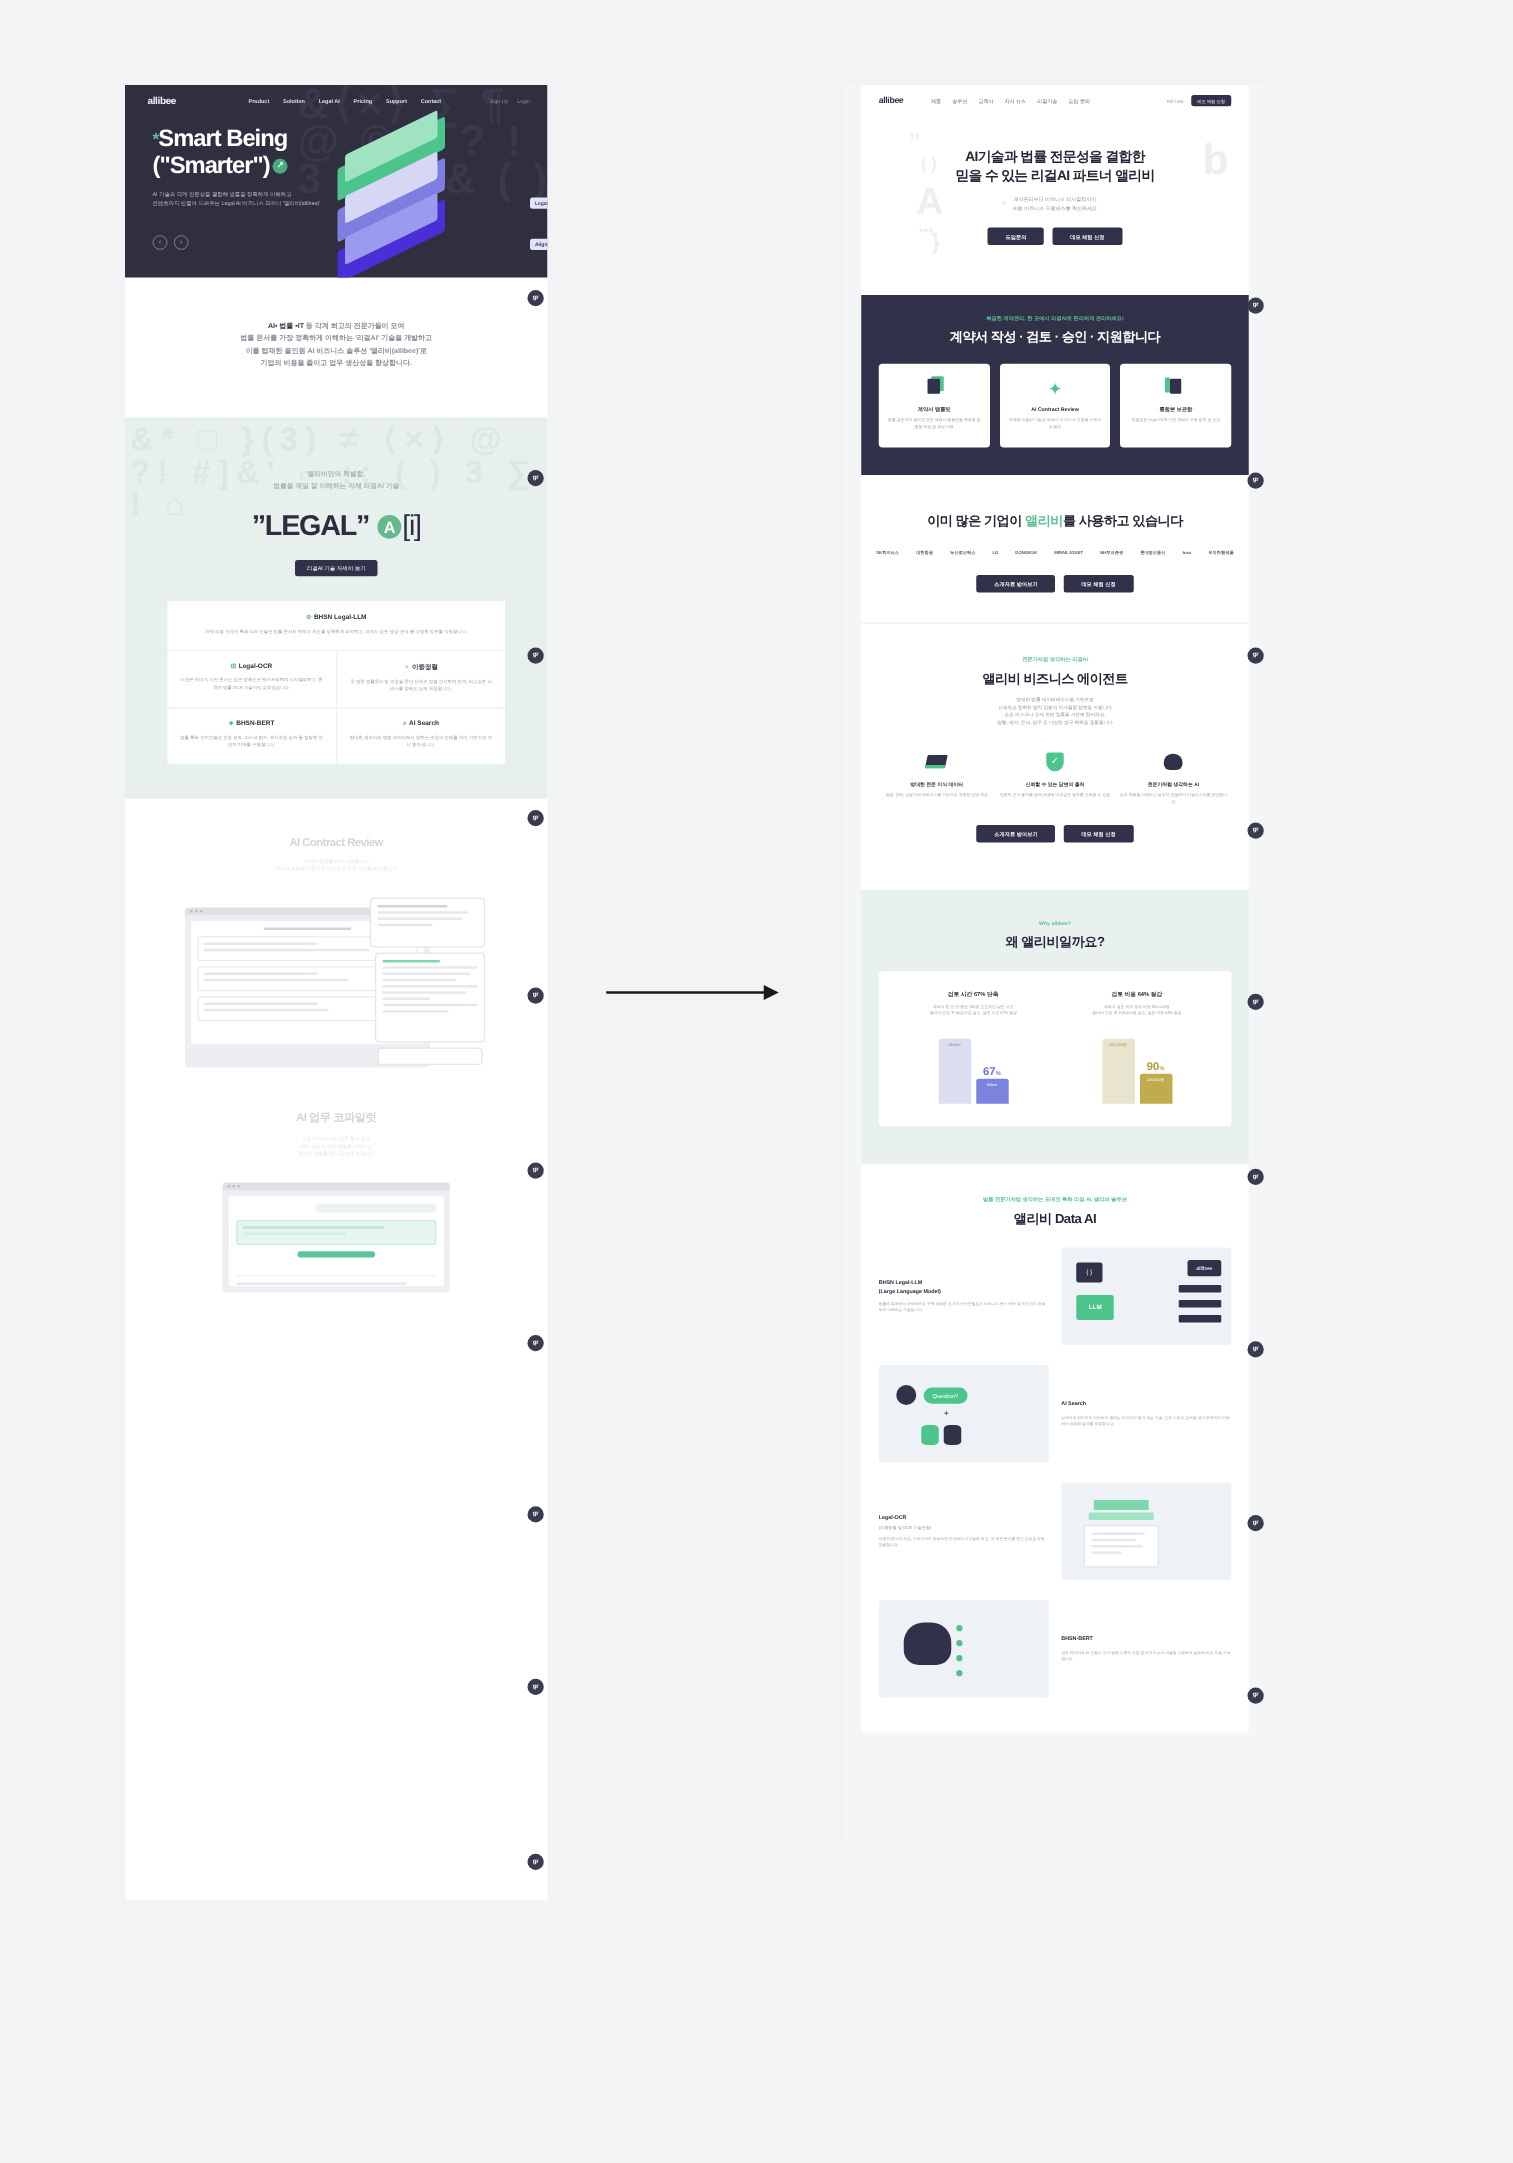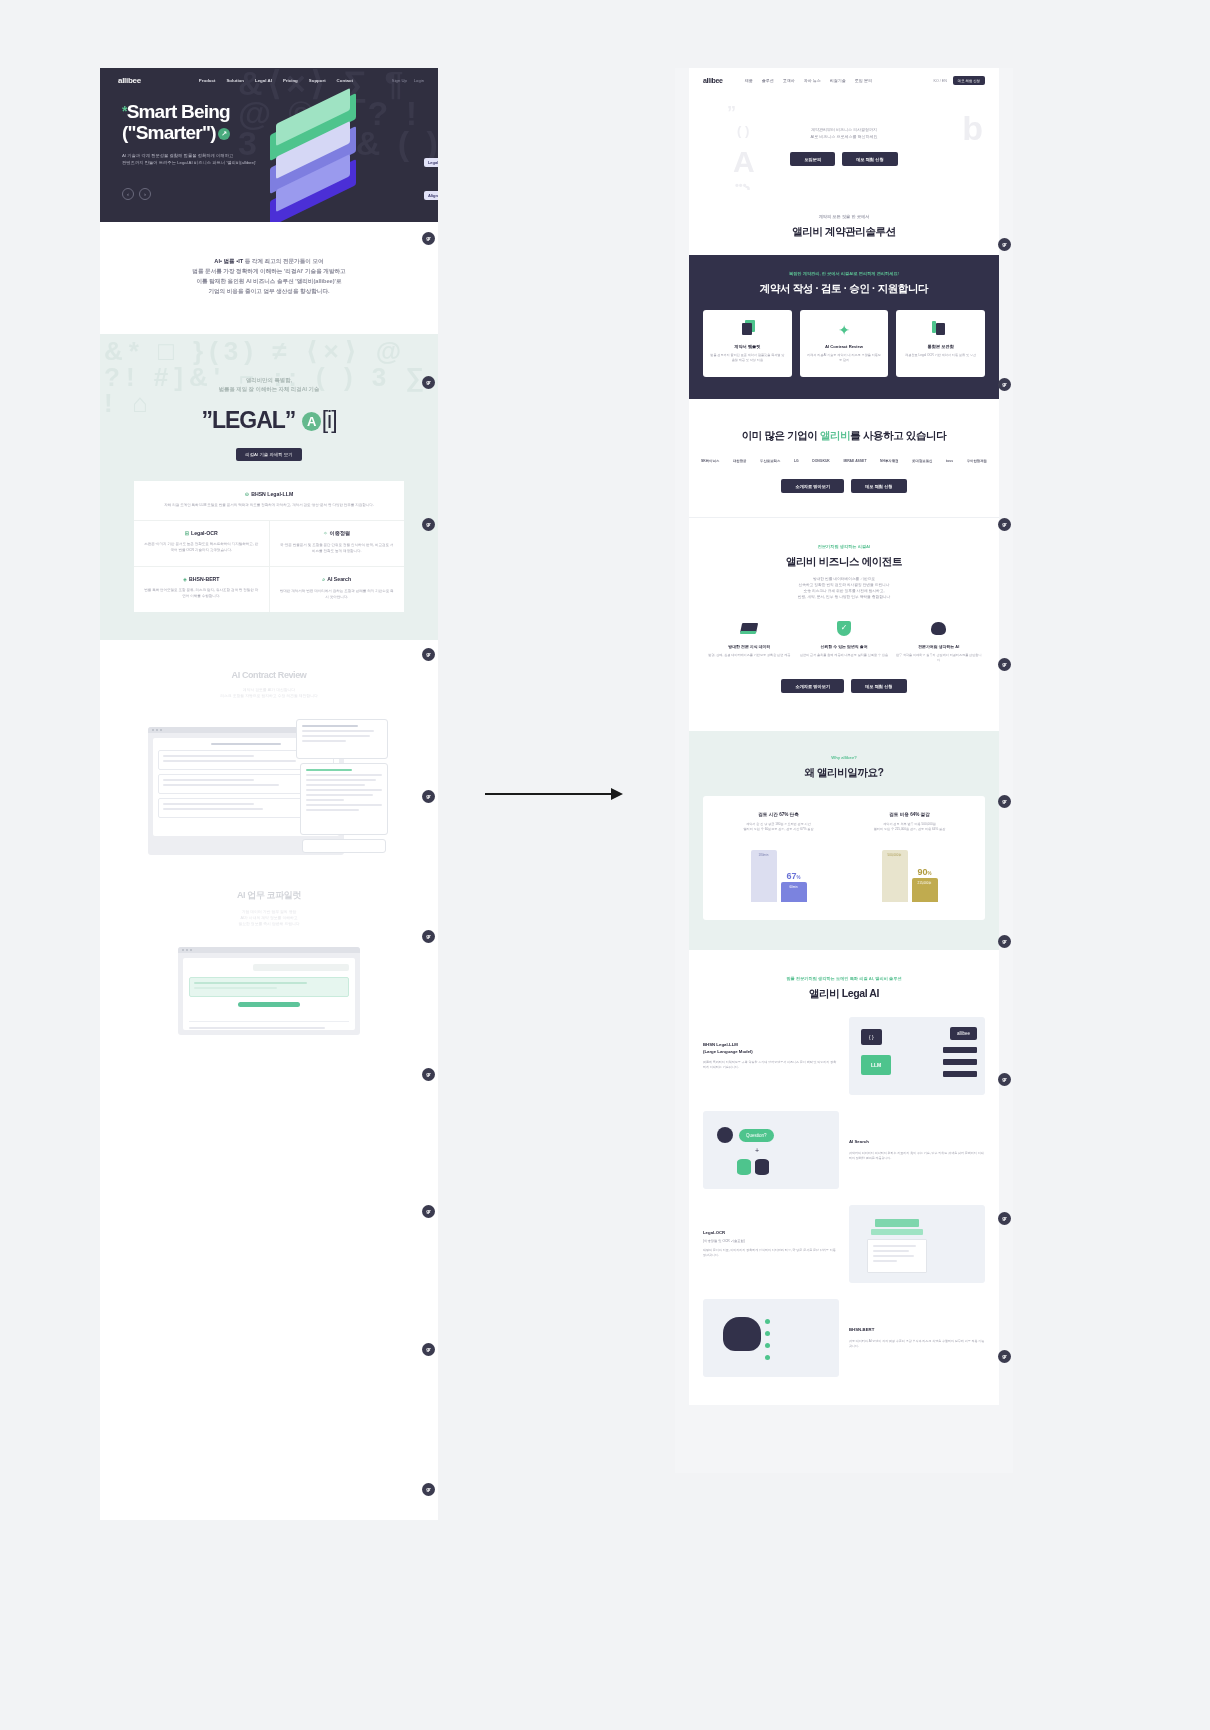--- a/index.html
+++ b/index.html
@@ -435,34 +435,34 @@
 
       <div class="r-hero">
         <span class="ghost" style="right:16px; top:16px; font-size:34px;">b</span>
         <span class="ghost" style="left:44px; top:52px; font-size:30px;">A</span>
         <span class="ghost" style="left:48px; top:30px; font-size:13px;">( )</span>
         <span class="ghost" style="left:56px; top:90px; font-size:18px;">}</span>
         <span class="ghost" style="left:38px; top:10px; font-size:18px;">”</span>
         <span class="ghost" style="left:112px; top:66px; font-size:11px;">*</span>
         <span class="ghost" style="left:46px; top:86px; font-size:11px;">•••</span>
 
+        <div class="r-h1">
+          <div>AI기술과 법률 전문성을 결합한</div>
+          <div>믿을 수 있는 리걸AI 파트너 앨리비</div>
+        </div>
         <div class="r-hsub">
           <div>계약관리부터 비즈니스 의사결정까지</div>
           <div>AI로 비즈니스 프로세스를 혁신하세요</div>
         </div>
         <div class="r-btns">
           <div class="r-btn">도입문의</div>
           <div class="r-btn">데모 체험 신청</div>
         </div>
       </div>
 
-      <div class="r-sec">
-        <div class="r-kicker dim">계약의 모든 것을 한 곳에서</div>
-        <div class="r-h2">앨리비 계약관리솔루션</div>
-      </div>
 
       <div class="r-dark">
         <div class="r-kicker">복잡한 계약관리, 한 곳에서 리걸AI로 편리하게 관리하세요!</div>
         <div class="r-h2">계약서 작성 · 검토 · 승인 · 지원합니다</div>
         <div class="r-cards3">
           <div class="r-card3">
             <div class="r-c3-icon">
               <span style="position:relative; display:inline-block;">
                 <span style="position:absolute; left:3px; top:-1px; width:10px; height:12px; background:#4ec48d; border-radius:1px;"></span>
                 <span style="position:relative; display:inline-block; width:10px; height:12px; background:#32314a; border-radius:1px;"></span>
@@ -593,21 +593,21 @@
                 </div>
                 <div class="blab">215,000원</div>
               </div>
             </div>
           </div>
         </div>
       </div>
 
       <div class="legalai">
         <div class="r-kicker">법률 전문가처럼 생각하는 도메인 특화 리걸 AI, 앨리비 솔루션</div>
-        <div class="r-h2">앨리비 Legal AI</div>
+        <div class="r-h2">앨리비 Data AI</div>
 
         <div class="feat">
           <div class="feat-txt">
             <div class="feat-t">
               <div>BHSN Legal-LLM</div>
               <div>(Large Language Model)</div>
             </div>
             <div class="feat-d">법률에 특화하여 자체적으로 구축·학습한 초거대 언어모델로서 비즈니스 문서 맥락 및 의도까지 정확하게 이해하는 기술입니다.</div>
           </div>
           <div class="feat-img">

